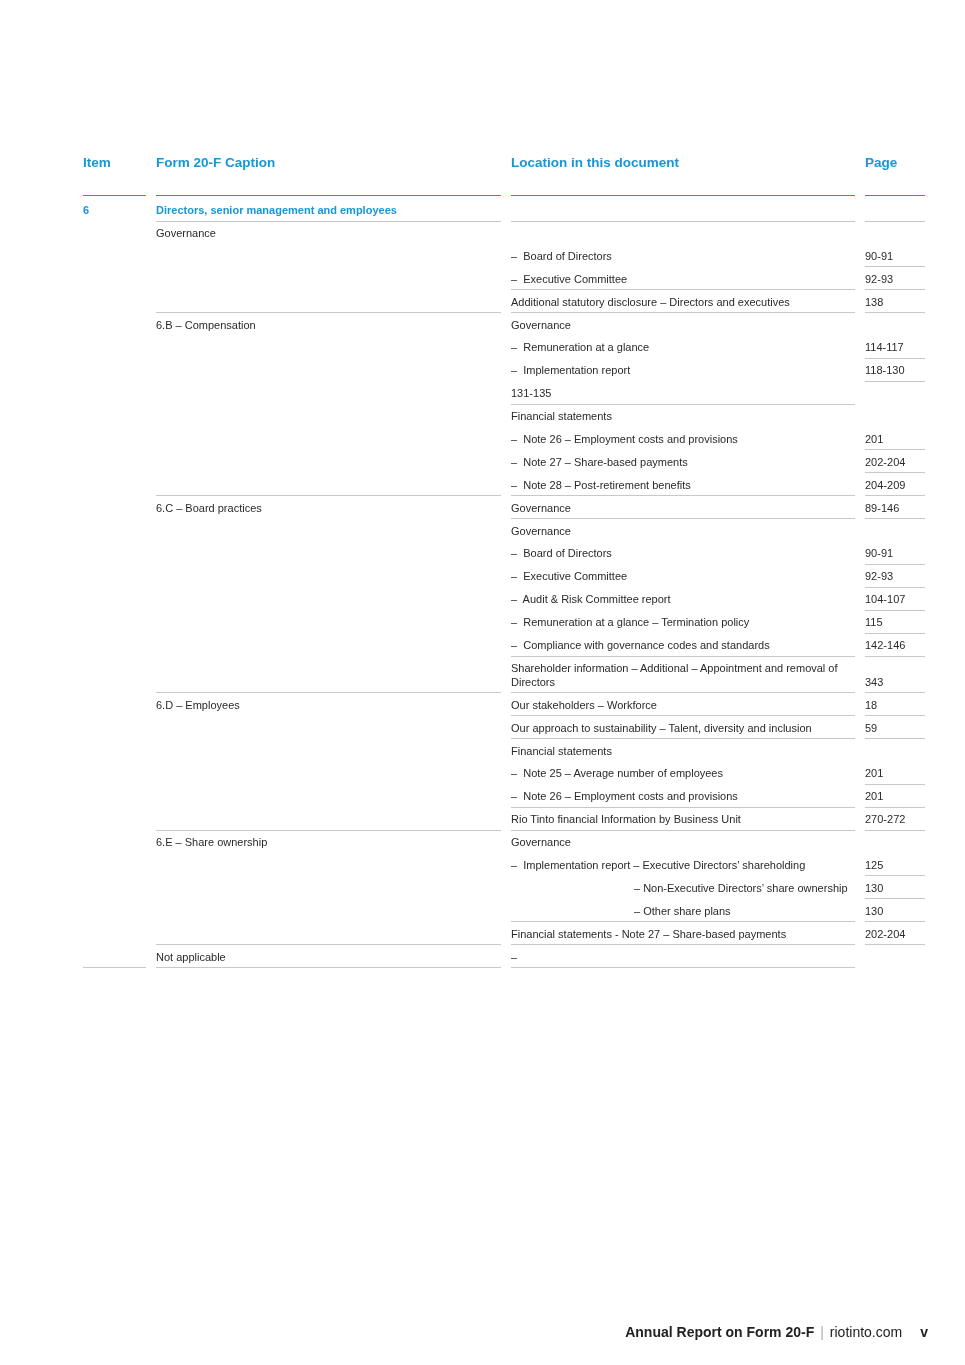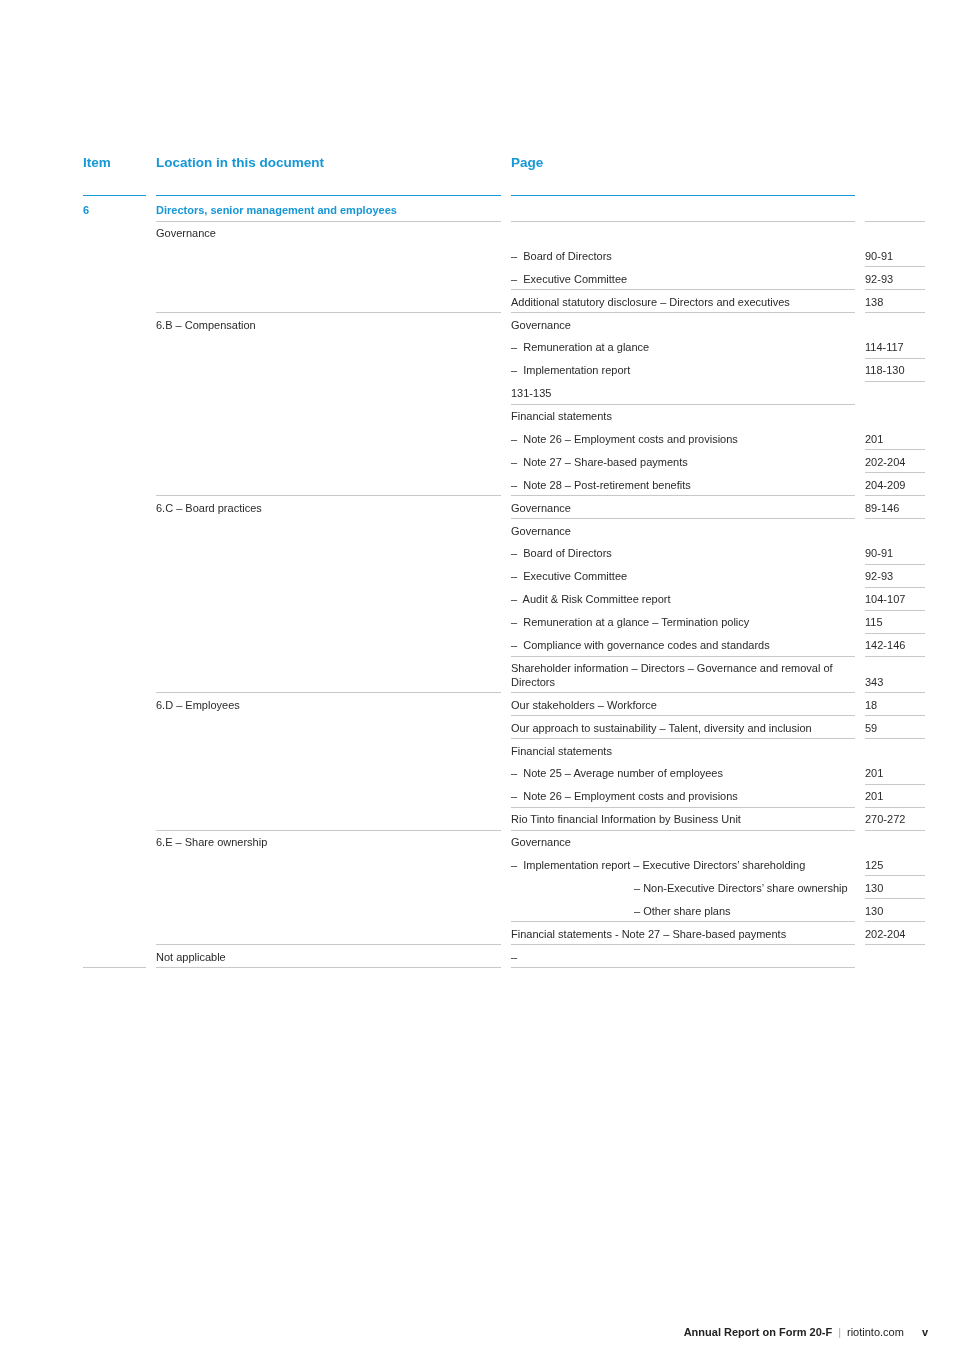--- a/index.html
+++ b/index.html
@@ -45,33 +45,34 @@
   .r-locpage .loc,.r-locpage .pg{border-bottom:1px solid var(--rule);}
   .r-full .cap,.r-full .loc,.r-full .pg{border-bottom:1px solid var(--rule);}
   .r-all .it,.r-all .cap,.r-all .loc,.r-all .pg{border-bottom:1px solid var(--rule);}
   
   .ind{padding-left:123px;}
   .pg-low{padding-top:19px;}
   
   .footer{
     position:absolute;left:83px;right:37px;top:1326px;
     display:flex;justify-content:flex-end;align-items:baseline;
-    font-size:11px;line-height:13px;color:#222;
+    font-size:14px;line-height:13px;color:#222;
   }
   .f-bold{font-weight:700;}
   .f-div{color:#a9adb2;margin:0 6px;font-weight:400;}
   .f-pagenum{font-weight:700;margin-left:18px;}
 </style>
 </head>
 <body>
 
 <div class="xref-table">
 
   <div class="row hdr">
     <div class="c it">Item</div>
+    <div class="c cap">Form 20-F Caption</div>
     <div class="c loc">Location in this document</div>
     <div class="c pg">Page</div>
   </div>
 
   <div class="row itemrow">
     <div class="c it">6</div>
     <div class="c cap">Directors, senior management and employees</div>
     <div class="c loc"></div>
     <div class="c pg"></div>
   </div>
@@ -186,21 +187,21 @@
     </div>
   <div class="row r-locpage">
       <div class="c it"></div>
       <div class="c cap"></div>
       <div class="c loc">–  Compliance with governance codes and standards</div>
       <div class="c pg">142-146</div>
     </div>
   <div class="row r-full">
       <div class="c it"></div>
       <div class="c cap"></div>
-      <div class="c loc">Shareholder information – Directors – Governance and removal of Directors</div>
+      <div class="c loc">Shareholder information – Additional – Appointment and removal of Directors</div>
       <div class="c pg pg-low">343</div>
     </div>
 
   <div class="row r-locpage">
       <div class="c it"></div>
       <div class="c cap">6.D – Employees</div>
       <div class="c loc">Our stakeholders – Workforce</div>
       <div class="c pg">18</div>
     </div>
   <div class="row r-locpage">

